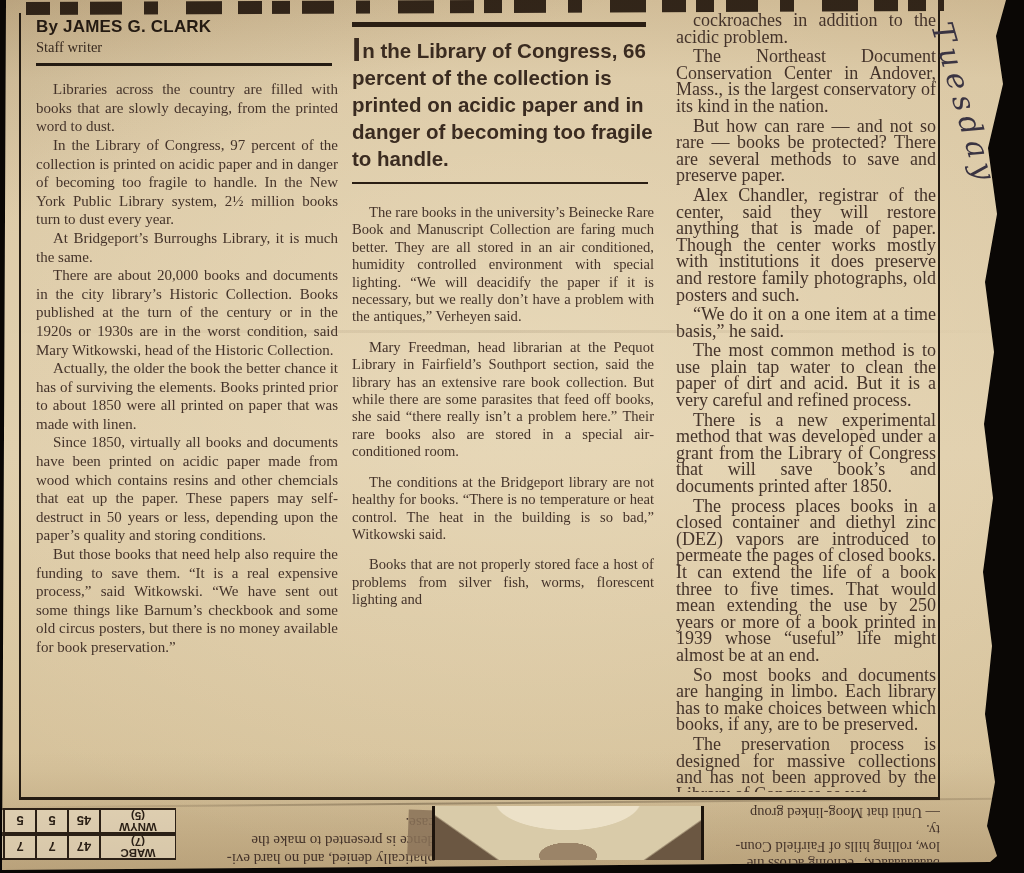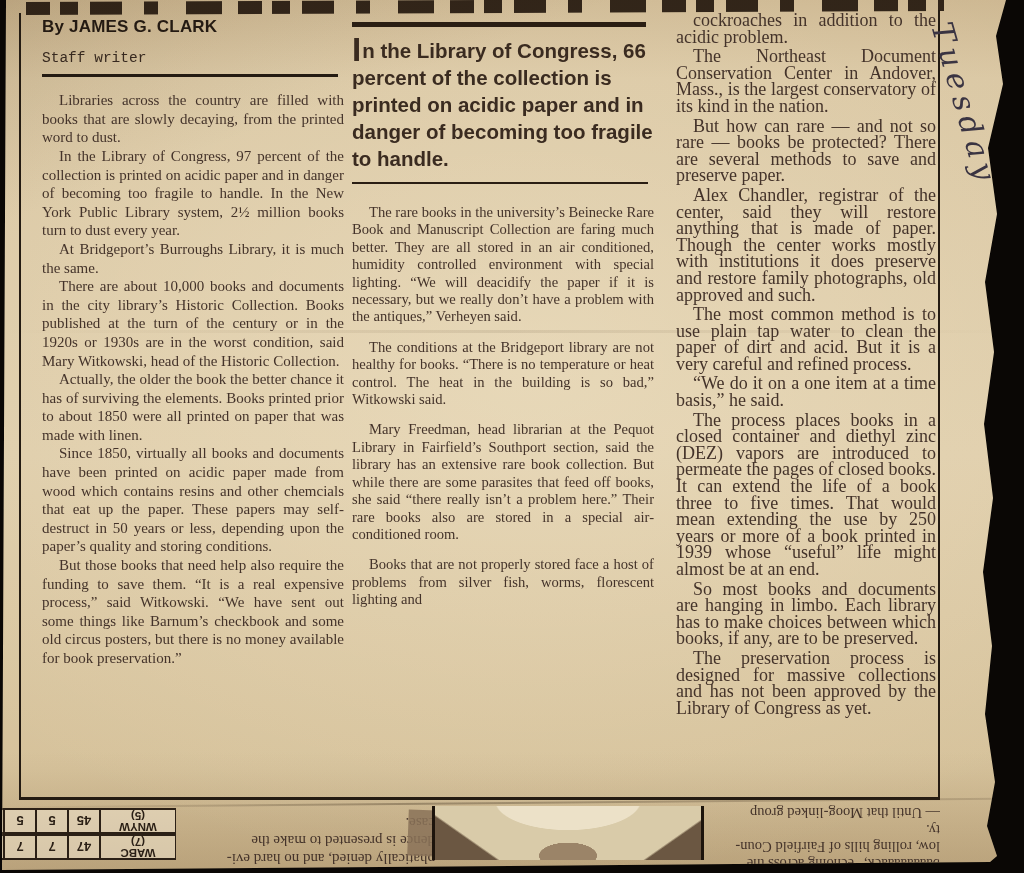--- a/index.html
+++ b/index.html
@@ -24,32 +24,32 @@
       #24180e 160px 196px, transparent 196px 212px);
     transform:rotate(-0.25deg);}
   
   .rule{position:absolute;background:#241b12;}
   .frame-left{left:19px;top:13px;width:2px;height:785px;}
   .frame-right{left:938px;top:10px;width:2px;height:788px;}
   .frame-bottom{left:19px;top:797px;width:921px;height:3px;}
   
   .col{position:absolute;color:#44332a;}
   .col p{margin:0;text-indent:17px;text-align:justify;}
-  .col1{left:42px;top:18px;width:302px;height:776px;overflow:hidden;
+  .col1{left:36px;top:18px;width:302px;height:776px;overflow:hidden;
         font-size:15px;line-height:18.6px;}
   .col2{left:352px;top:14px;width:302px;height:782px;overflow:hidden;
         font-size:14.6px;line-height:17.4px;}
   .col2 .body p{margin-bottom:13px;}
   .col3{left:676px;top:12px;width:260px;height:780px;overflow:hidden;
         font-size:18px;line-height:16.6px;}
   .col3 p{margin-bottom:3px;}
   
   .byline-name{font-family:"Liberation Sans",sans-serif;font-weight:bold;font-size:17px;
         color:#241a12;letter-spacing:.2px;}
-  .byline-role{font-family:Liberation Mono, monospace;font-size:14.5px;color:#37291f;margin-top:12px;}
+  .byline-role{font-family:Liberation Serif, serif;font-size:14.5px;color:#37291f;margin-top:1px;}
   .byline-rule{width:296px;height:3px;background:#241b12;margin:7px 0 14px 0;}
   
   .pq-topbar{width:294px;height:5px;background:#2a1e13;margin:8px 0 10px 0;}
   .pull-quote{font-family:"Liberation Sans",sans-serif;font-weight:bold;font-size:20.5px;
         line-height:27px;color:#3a2b20;text-align:left;}
   .pq-initial{font-size:33px;font-weight:800;line-height:20px;vertical-align:-3px;letter-spacing:1px;}
   .pq-underline{width:296px;height:2px;background:#2a1e13;margin:10px 0 20px 0;}
   
   .margin-note{position:absolute;left:958px;top:18px;transform:rotate(74deg);
         transform-origin:0 0;font-family:"DejaVu Serif",serif;font-style:italic;
@@ -96,46 +96,47 @@
     <div class="rule frame-bottom"></div>
 
     <div class="col col1">
       <div class="byline-name">By JAMES G. CLARK</div>
       <div class="byline-role">Staff writer</div>
       <div class="byline-rule"></div>
       <div class="body">
           <p>Libraries across the country are filled with books that are slowly decaying, from the printed word to dust.</p>
           <p>In the Library of Congress, 97 percent of the collection is printed on acidic paper and in danger of becoming too fragile to handle. In the New York Public Library system, 2½ million books turn to dust every year.</p>
           <p>At Bridgeport’s Burroughs Library, it is much the same.</p>
-          <p>There are about 10,000 books and documents in the city library’s Historic Collection. Books published at the turn of the century or in the 1920s or 1930s are in the worst condition, said Mary Witkowski, head of the Historic Collection.</p>
+          <p>There are about 20,000 books and documents in the city library’s Historic Collection. Books published at the turn of the century or in the 1920s or 1930s are in the worst condition, said Mary Witkowski, head of the Historic Collection.</p>
           <p>Actually, the older the book the better chance it has of surviving the elements. Books printed prior to about 1850 were all printed on paper that was made with linen.</p>
           <p>Since 1850, virtually all books and documents have been printed on acidic paper made from wood which contains resins and other chemcials that eat up the paper. These papers may self-destruct in 50 years or less, depending upon the paper’s quality and storing conditions.</p>
           <p>But those books that need help also require the funding to save them. “It is a real expensive process,” said Witkowski. “We have sent out some things like Barnum’s checkbook and some old circus posters, but there is no money available for book preservation.”</p>
         </div>
     </div>
 
     <div class="col col2">
       <div class="pq-topbar"></div>
       <div class="pull-quote"><span class="pq-initial">I</span><span>n the Library of Congress, 66 percent of the collection is printed on acidic paper and in danger of becoming too fragile to handle.</span></div>
       <div class="pq-underline"></div>
       <div class="body">
           <p>The rare books in the university’s Beinecke Rare Book and Manuscript Collection are faring much better. They are all stored in an air conditioned, humidity controlled environment with special lighting. “We will deacidify the paper if it is necessary, but we really don’t have a problem with the antiques,” Verheyen said.</p>
+          <p>Mary Freedman, head librarian at the Pequot Library in Fairfield’s Southport section, said the library has an extensive rare book collection. But while there are some parasites that feed off books, she said “there really isn’t a problem here.” Their rare books also are stored in a special air-conditioned room.</p>
           <p>The conditions at the Bridgeport library are not healthy for books. “There is no temperature or heat control. The heat in the building is so bad,” Witkowski said.</p>
-          <p>Mary Freedman, head librarian at the Pequot Library in Fairfield’s Southport section, said the library has an extensive rare book collection. But while there are some parasites that feed off books, she said “there really isn’t a problem here.” Their rare books also are stored in a special air-conditioned room.</p>
           <p>Books that are not properly stored face a host of problems from silver fish, worms, florescent lighting and</p>
         </div>
     </div>
 
     <div class="col col3">
         <p>cockroaches in addition to the acidic problem.</p>
         <p>The Northeast Document Conservation Center in Andover, Mass., is the largest conservatory of its kind in the nation.</p>
         <p>But how can rare — and not so rare — books be protected? There are several methods to save and preserve paper.</p>
-        <p>Alex Chandler, registrar of the center, said they will restore anything that is made of paper. Though the center works mostly with institutions it does preserve and restore family photographs, old approved and such.</p>
+        <p>Alex Chandler, registrar of the center, said they will restore anything that is made of paper. Though the center works mostly with institutions it does preserve and restore family photographs, old posters and such.</p>
+        <p>“We do it on a one item at a time basis,” he said.</p>
         <p>The most common method is to use plain tap water to clean the paper of dirt and acid. But it is a very careful and refined process.</p>
-        <p>“We do it on a one item at a time basis,” he said.</p>
+        <p>There is a new experimental method that was developed under a grant from the Library of Congress that will save book’s and documents printed after 1850.</p>
         <p>The process places books in a closed container and diethyl zinc (DEZ) vapors are introduced to permeate the pages of closed books. It can extend the life of a book three to five times. That would mean extending the use by 250 years or more of a book printed in 1939 whose “useful” life might almost be at an end.</p>
         <p>So most books and documents are hanging in limbo. Each library has to make choices between which books, if any, are to be preserved.</p>
         <p>The preservation process is designed for massive collections and has not been approved by the Library of Congress as yet.</p>
       </div>
 
     <div class="margin-note">Tuesday</div>
 
     <div class="bottom-strip">
       <div class="strip-cutline"></div>
 

